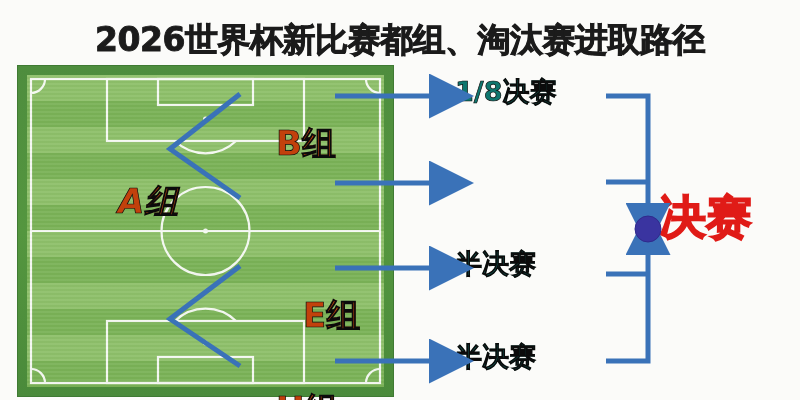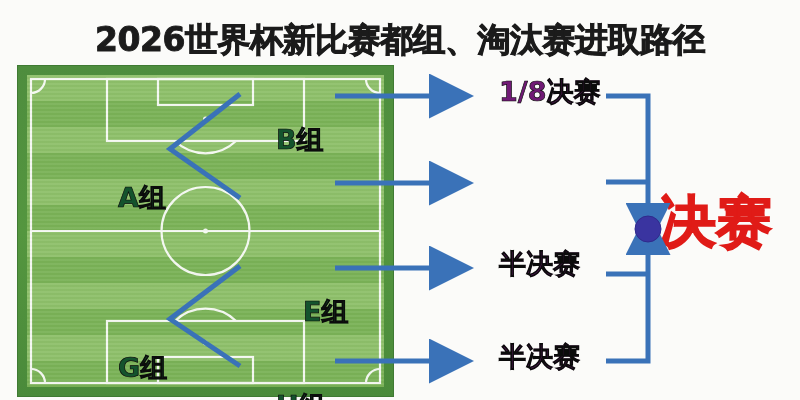--- a/index.html
+++ b/index.html
@@ -75,58 +75,57 @@
       rgba(0,0,0,0.02) 2px,
       rgba(0,0,0,0.02) 4px
     );
     pointer-events: none;
   }
   .lines { position: absolute; inset: 0; }
 
   
   .grp {
     position: absolute;
-    font-size: 27px;
-    font-weight: bold;
-    color: #14532d;
+    font-size: 34px;
+    font-weight: bold;
+    color: #c2410c;
     font-family: "DejaVu Sans", "Liberation Sans", sans-serif;
     white-space: nowrap;
     -webkit-text-stroke: 0.7px #0b0b0b;
     line-height: 1;
   }
-  .grp-a { left: 100px; top: 118px; }
+  .grp-a { left: 100px; top: 118px; font-style: italic; }
   .grp-b { left: 258px; top: 60px; }
   .grp-d { left: 258px; top: 148px; }
   .grp-g { left: 100px; top: 288px; }
   .grp-e { left: 258px; top: 232px; margin-left: 27px; }
   .grp-h { left: 258px; top: 326px; }
 
   
   .stage {
     position: absolute;
     font-size: 27px;
     font-weight: bold;
-    color: #701a75;
+    color: #0f766e;
     font-family: "DejaVu Sans", "Liberation Sans", sans-serif;
     white-space: nowrap;
     -webkit-text-stroke: 0.7px #0b0b0b;
     line-height: 1;
-    margin-left: 44px;
   }
   .stage-r16  { left: 455px; top: 62px; }
   .stage-qf   { left: 455px; top: 148px; }
   .stage-sf1  { left: 455px; top: 234px; }
   .stage-sf2  { left: 455px; top: 327px; }
 
   
   .final-label {
     position: absolute;
     left: 660px;
     top: 178px;
-    font-size: 56px;
+    font-size: 46px;
     font-weight: bold;
     color: #e01b17;
     font-family: "DejaVu Sans", "Liberation Sans", sans-serif;
     white-space: nowrap;
     -webkit-text-stroke: 1.6px #e01b17;
     line-height: 1;
   }
 
   
   .overlay {
@@ -178,21 +177,20 @@
             <path d="M 339 4 A 14 14 0 0 0 353 18"></path>
             <path d="M 4 294 A 14 14 0 0 1 18 308"></path>
             <path d="M 353 294 A 14 14 0 0 0 339 308"></path>
           </g>
         </svg>
       </div>
     </div>
 
     <div class="grp grp-a">A组</div>
     <div class="grp grp-b">B组</div>
-    <div class="grp grp-g">G组</div>
     <div class="grp grp-e">E组</div>
     <div class="grp grp-h">H组</div>
   </div>
 
   <div class="stage stage-r16">1/8决赛</div>
   <div class="stage stage-sf1">半决赛</div>
   <div class="stage stage-sf2">半决赛</div>
 
   <div class="final-label">决赛</div>
 

